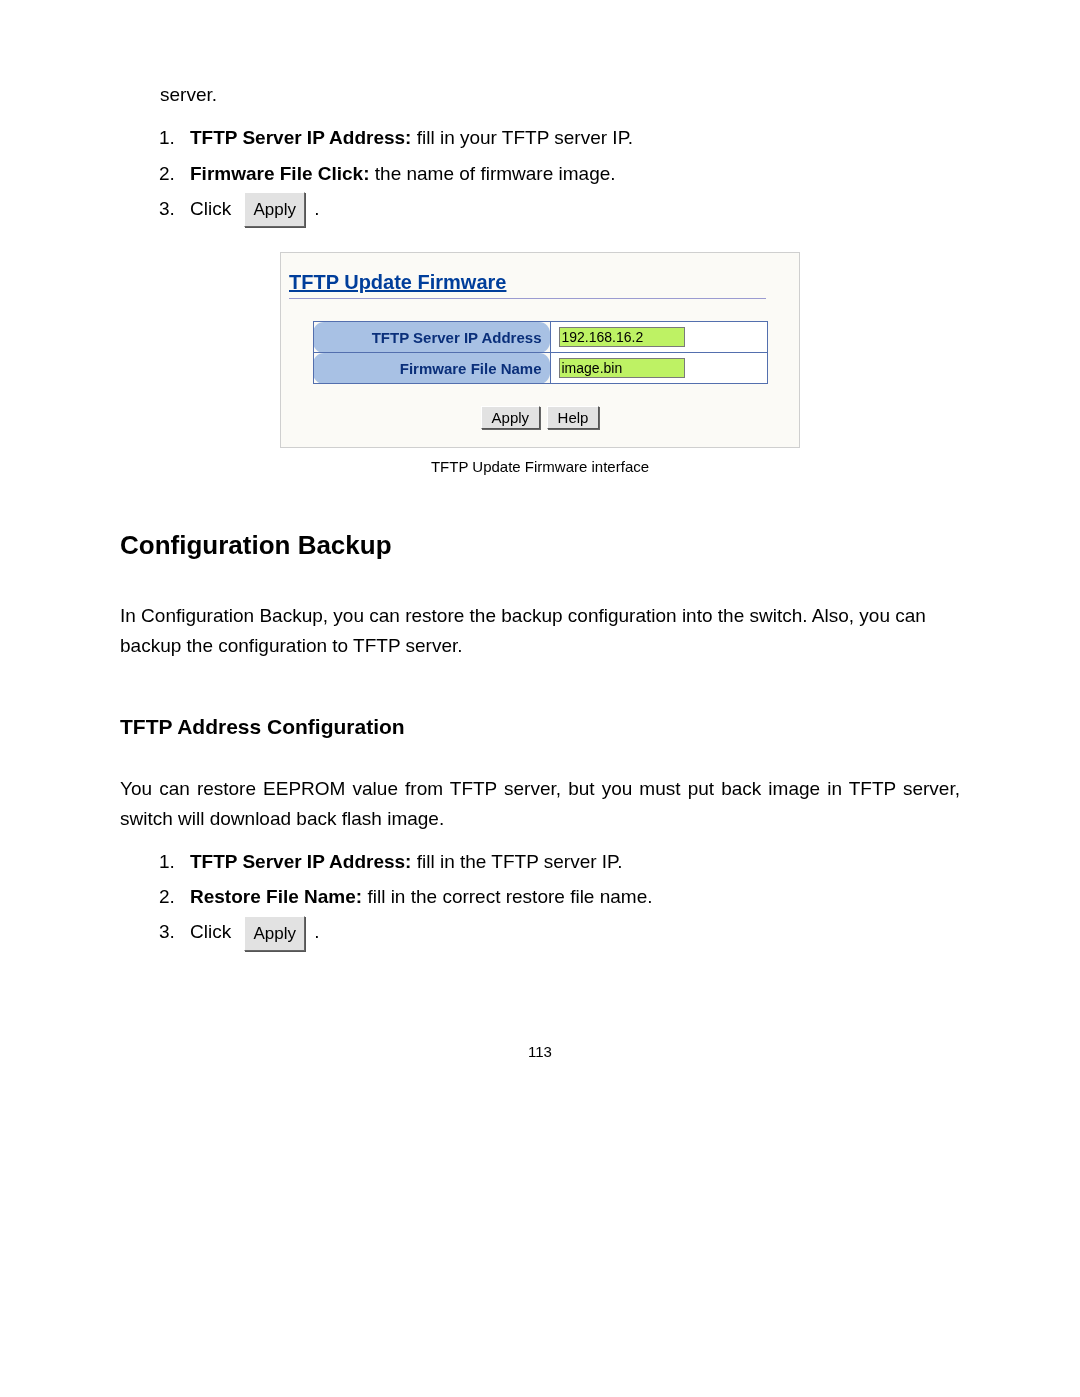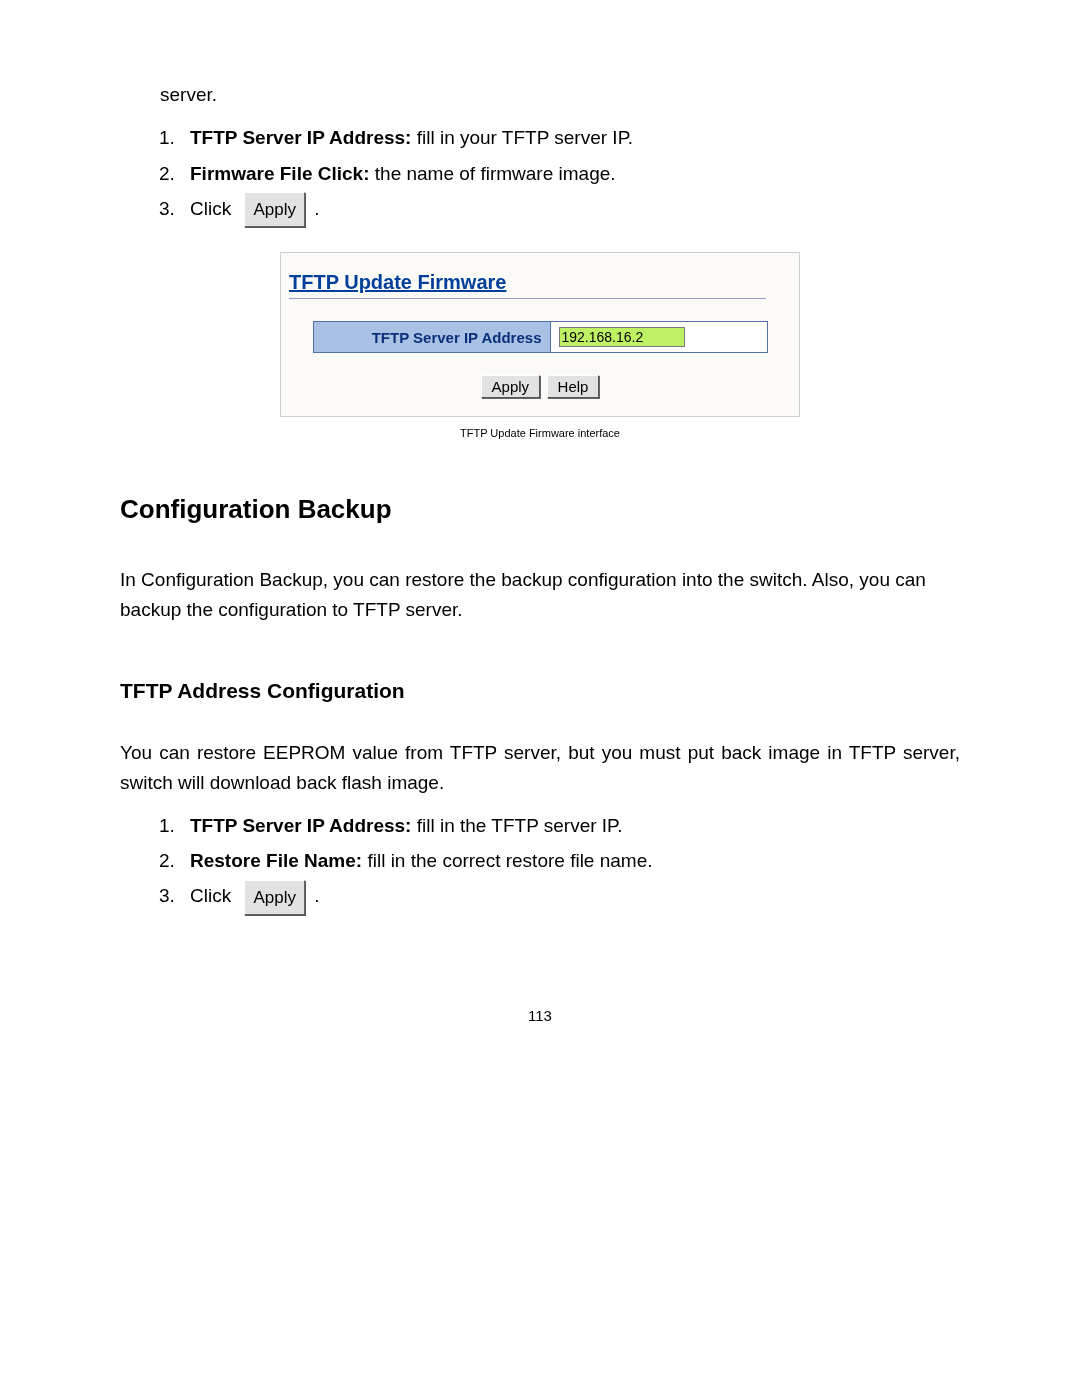--- a/index.html
+++ b/index.html
@@ -78,20 +78,21 @@
     font-family: Verdana, Arial, sans-serif;
     font-size: 15px;
     padding: 5px 8px;
   }
   .form-table td.label-cell {
     background: #a8c1e4;
     color: #0a2f7a;
     font-weight: bold;
     text-align: right;
     width: 220px;
+    border-radius: 11px;
   }
   .form-table td.value-cell {
     background: #ffffff;
     width: 200px;
   }
   .form-input {
     font-family: Arial, sans-serif;
     font-size: 14px;
     border: 1px solid #7a7a7a;
     background: #bef264;
@@ -112,21 +113,21 @@
     border-right-color: #555;
     border-bottom-color: #555;
     padding: 2px 10px;
     font-size: 15px;
     font-family: Arial, sans-serif;
     box-shadow: 1px 1px 0 #666;
     margin: 0 1px;
   }
   .caption {
     text-align: center;
-    font-size: 11px;
+    font-size: 15px;
     margin-bottom: 55px;
   }
   h2.section {
     font-size: 26px;
     font-weight: bold;
     margin: 0 0 40px 0;
   }
   h3.subsection {
     font-size: 21px;
     font-weight: bold;
@@ -171,20 +172,26 @@
     </div>
     <div class="fig-title-underline"></div>
     <table class="form-table">
       <tbody>
           <tr>
         <td class="label-cell">TFTP Server IP Address</td>
         <td class="value-cell">
           <input class="form-input" type="text" value="192.168.16.2" style="">
         </td>
       </tr>
+      <tr>
+        <td class="label-cell">Firmware File Name</td>
+        <td class="value-cell">
+          <input class="form-input" type="text" value="image.bin" style="">
+        </td>
+      </tr>
     </tbody>
       </table>
     <div class="btn-row">
       <span class="ui-btn">Apply</span>
       <span class="ui-btn">Help</span>
     </div>
   </div>
   <div class="caption">TFTP Update Firmware interface</div>
 
   <h2 class="section">Configuration Backup</h2>

